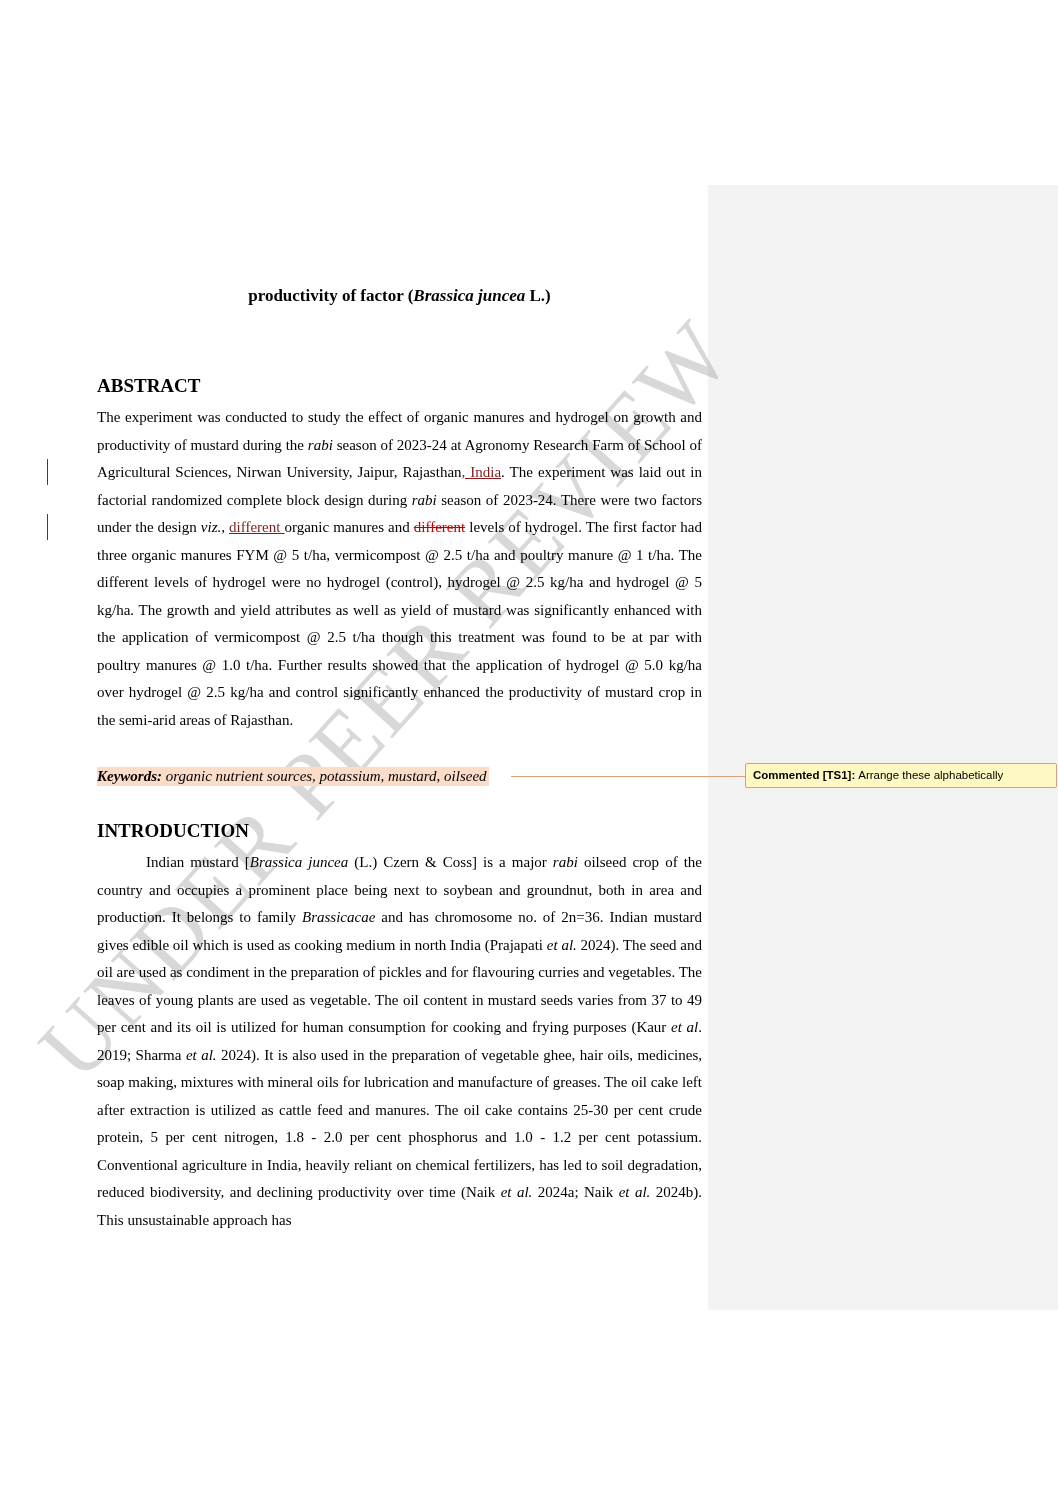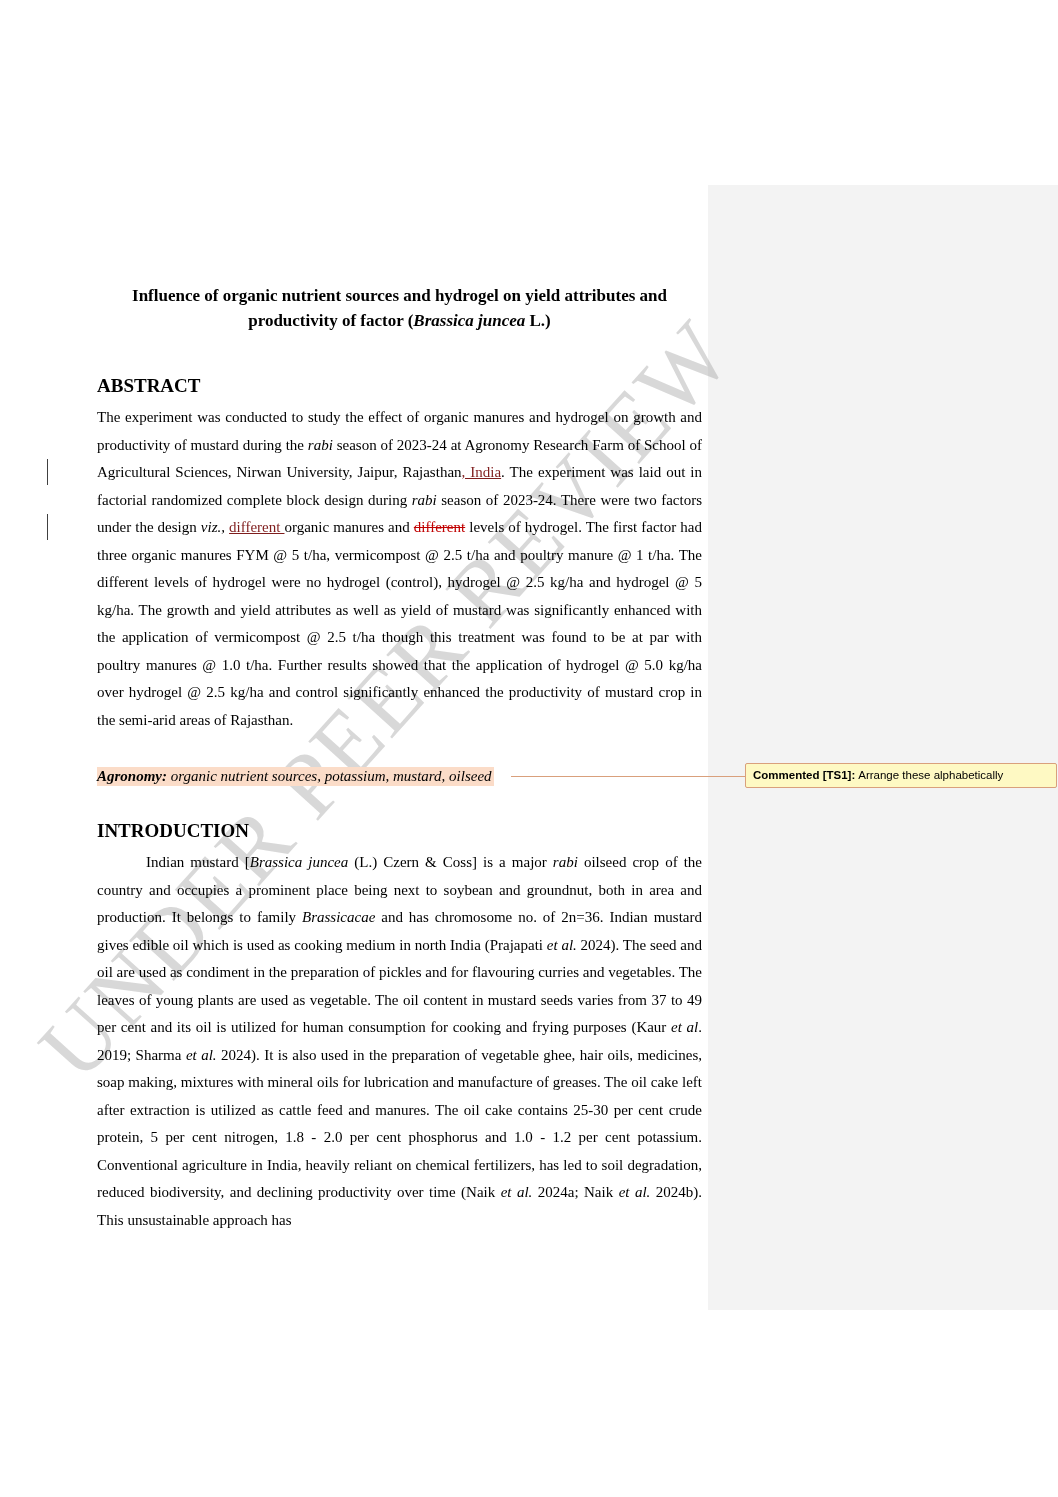--- a/index.html
+++ b/index.html
@@ -137,30 +137,29 @@
 <div class="comments-panel"></div>
 
 <div class="watermark">UNDER PEER REVIEW</div>
 
 <div class="change-bar" id="change-bar-1"></div>
 <div class="change-bar" id="change-bar-2"></div>
 
 <div class="content">
 
   <div class="doc-title">
-    <div>Influence of organic nutrient sources and hydrogel on yield attributes and</div>
     <div><span class="seg-n">productivity of factor (</span><span class="seg-i">Brassica juncea</span><span class="seg-n"> L.)</span></div>
   </div>
 
   <h2 class="section-heading" id="abstract-heading">ABSTRACT</h2>
 
   <p class="abstract-para"><span class="seg-n">The experiment was conducted to study the effect of organic manures and hydrogel on growth and productivity of mustard during the </span><span class="seg-i">rabi</span><span class="seg-n"> season of 2023-24 at Agronomy Research Farm of School of Agricultural Sciences, Nirwan University, Jaipur, Rajasthan</span><span class="seg-ins">, India</span><span class="seg-n">. The experiment was laid out in factorial randomized complete block design during </span><span class="seg-i">rabi</span><span class="seg-n"> season of 2023-24. There were two factors under the design </span><span class="seg-i">viz.,</span><span class="seg-n"> </span><span class="seg-ins">different </span><span class="seg-n">organic manures and </span><span class="seg-del">different</span><span class="seg-n"> levels of hydrogel. The first factor had three organic manures FYM @ 5 t/ha, vermicompost @ 2.5 t/ha and poultry manure @ 1 t/ha. The different levels of hydrogel were no hydrogel (control), hydrogel @ 2.5 kg/ha and hydrogel @ 5 kg/ha. The growth and yield attributes as well as yield of mustard was significantly enhanced with the application of vermicompost @ 2.5 t/ha though this treatment was found to be at par with poultry manures @ 1.0 t/ha. Further results showed that the application of hydrogel @ 5.0 kg/ha over hydrogel @ 2.5 kg/ha and control significantly enhanced the productivity of mustard crop in the semi-arid areas of Rajasthan.</span></p>
 
   <p class="keywords-line">
-    <span class="keywords-highlight"><span class="seg-bi">Agronomy:</span><span class="seg-i"> organic nutrient sources, potassium, mustard, oilseed</span></span>
+    <span class="keywords-highlight"><span class="seg-bi">Keywords:</span><span class="seg-i"> organic nutrient sources, potassium, mustard, oilseed</span></span>
   </p>
 
   <h2 class="section-heading" id="introduction-heading">INTRODUCTION</h2>
 
   <p class="intro-para"><span class="seg-n">Indian mustard [</span><span class="seg-i">Brassica juncea</span><span class="seg-n"> (L.) Czern &amp; Coss] is a major </span><span class="seg-i">rabi</span><span class="seg-n"> oilseed crop of the country and occupies a prominent place being next to soybean and groundnut, both in area and production. It belongs to family </span><span class="seg-i">Brassicacae</span><span class="seg-n"> and has chromosome no. of 2n=36. Indian mustard gives edible oil which is used as cooking medium in north India (Prajapati </span><span class="seg-i">et al.</span><span class="seg-n"> 2024). The seed and oil are used as condiment in the preparation of pickles and for flavouring curries and vegetables. The leaves of young plants are used as vegetable. The oil content in mustard seeds varies from 37 to 49 per cent and its oil is utilized for human consumption for cooking and frying purposes (Kaur </span><span class="seg-i">et al</span><span class="seg-n">. 2019; Sharma </span><span class="seg-i">et al.</span><span class="seg-n"> 2024). It is also used in the preparation of vegetable ghee, hair oils, medicines, soap making, mixtures with mineral oils for lubrication and manufacture of greases. The oil cake left after extraction is utilized as cattle feed and manures. The oil cake contains 25-30 per cent crude protein, 5 per cent nitrogen, 1.8 - 2.0 per cent phosphorus and 1.0 - 1.2 per cent potassium. Conventional agriculture in India, heavily reliant on chemical fertilizers, has led to soil degradation, reduced biodiversity, and declining productivity over time (Naik </span><span class="seg-i">et al.</span><span class="seg-n"> 2024a; Naik </span><span class="seg-i">et al.</span><span class="seg-n"> 2024b). This unsustainable approach has</span></p>
 
 </div>
 
 <div class="comment-connector"></div>
 

